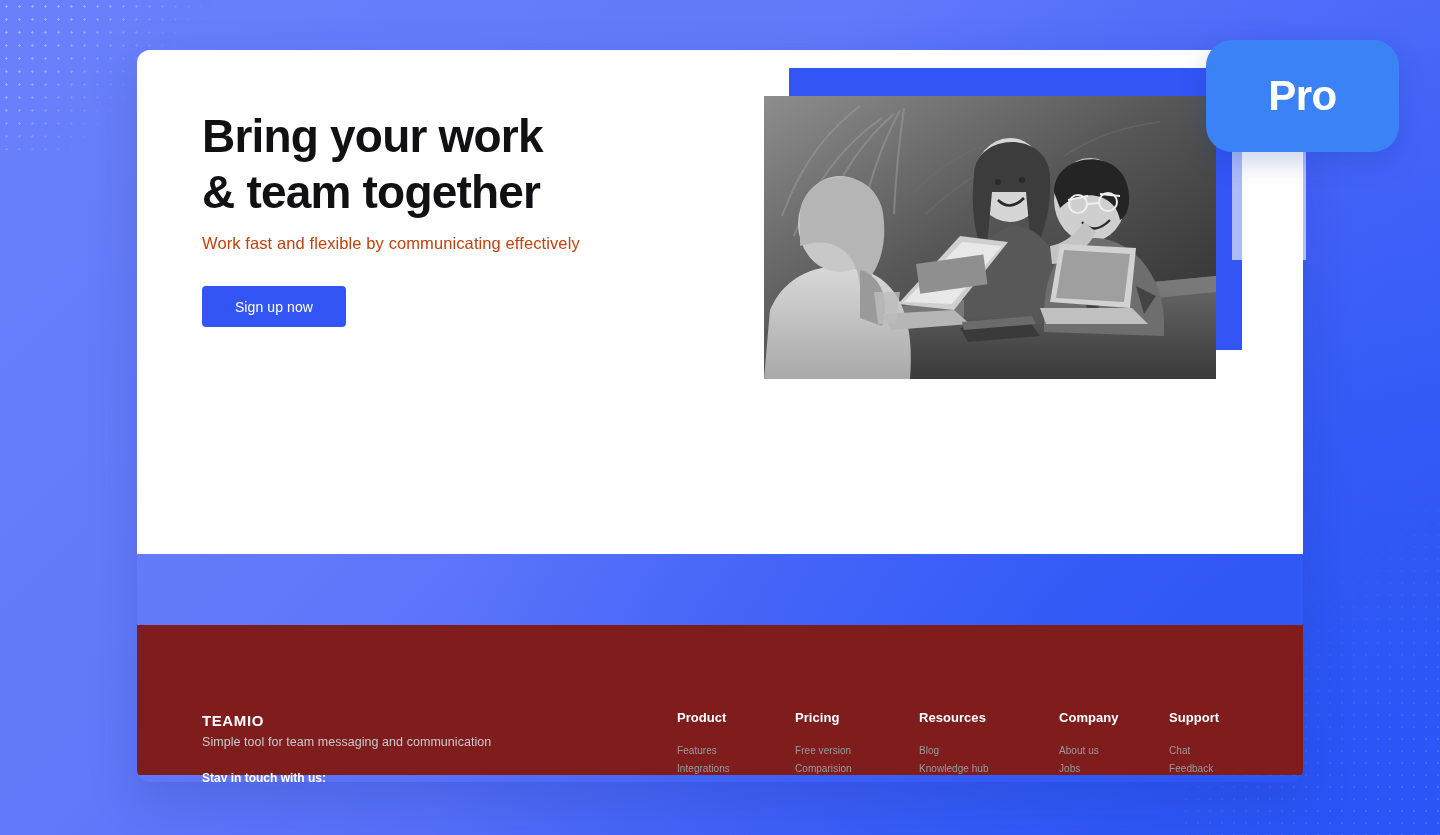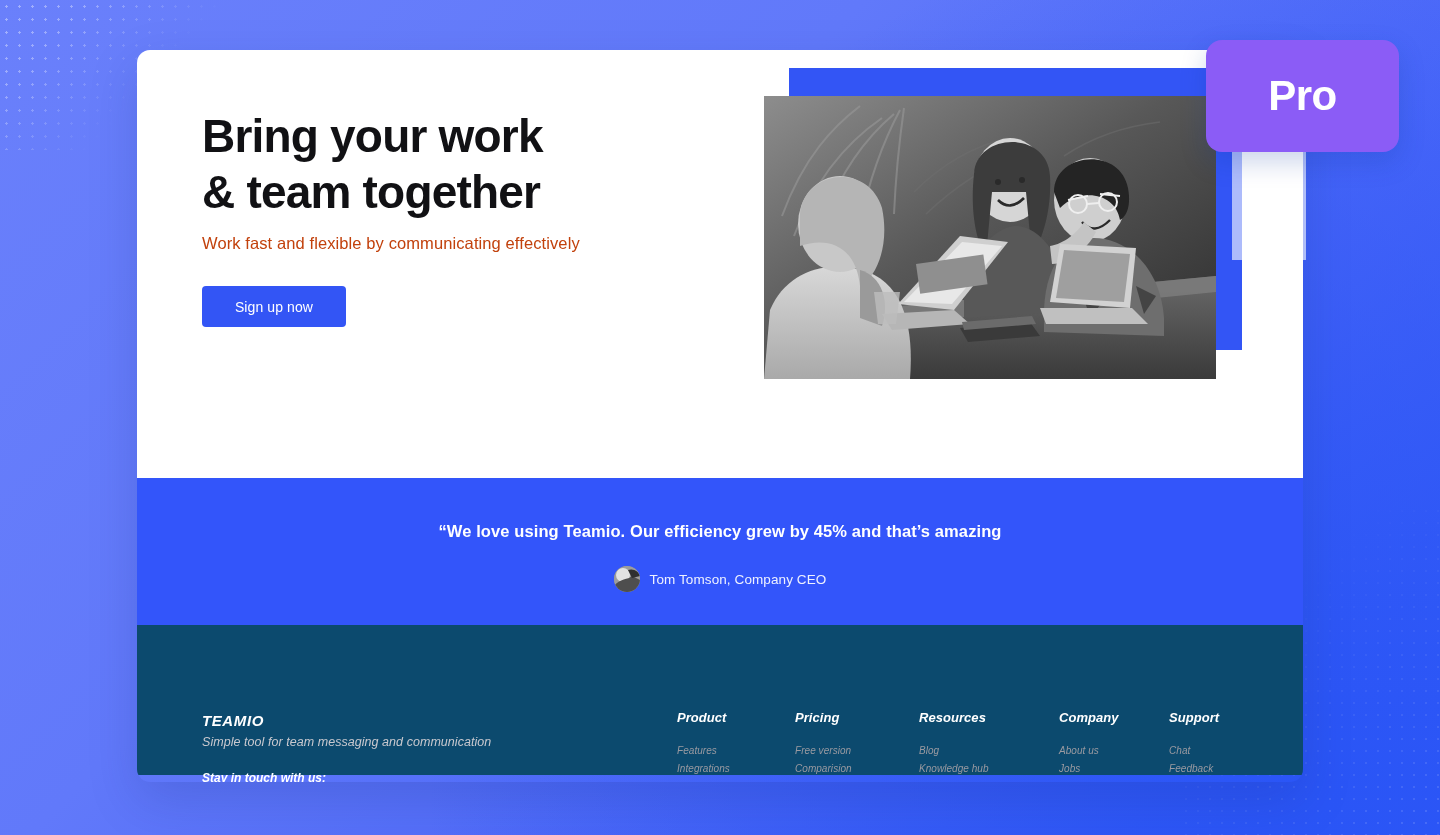--- a/index.html
+++ b/index.html
@@ -108,22 +108,22 @@
     overflow: hidden;
     background: #4a4a4a;
   }
   .hero-photo svg { display: block; }
 
   
   .pro-badge {
     position: absolute;
     left: 1206px; top: 40px;
     width: 193px; height: 112px;
-    border-radius: 16px;
-    background: #8b5cf6;
+    border-radius: 26px;
+    background: #3b82f6;
     display: flex;
     align-items: center;
     justify-content: center;
     color: #ffffff;
     font-size: 42px;
     font-weight: 700;
     letter-spacing: -0.5px;
     z-index: 6;
     box-shadow: 0 10px 26px rgba(20, 60, 160, 0.22);
   }
@@ -173,22 +173,21 @@
     color: #eef1ff;
     font-size: 13.5px;
     letter-spacing: 0.1px;
   }
 
   
   .footer {
     position: absolute;
     left: 0; top: 575px;
     width: 1166px; height: 150px;
-    background: #0c4a6e;
-    font-style: italic;
+    background: #7f1d1d;
   }
   .brand-name {
     position: absolute;
     left: 65px; top: 87px;
     margin: 0;
     color: #ffffff;
     font-size: 15px;
     font-weight: 700;
     letter-spacing: 0.6px;
   }
@@ -334,34 +333,20 @@
       </svg>
     </div>
 
     <h1 class="hero-title"><span>Bring your work</span><br><span>&amp; team together</span></h1>
 
     <p class="hero-sub">Work fast and flexible by communicating effectively</p>
 
     <button class="signup-btn">Sign up now</button>
   </section>
 
-  <section class="testimonial">
-    <p class="quote">“We love using Teamio. Our efficiency grew by 45% and that’s amazing</p>
-    <div class="attrib">
-      <span class="avatar">
-        <svg width="26" height="26" viewBox="0 0 26 26" xmlns="http://www.w3.org/2000/svg">
-          <rect width="26" height="26" fill="#9d9d9d"></rect>
-          <circle cx="9" cy="9" r="7" fill="#e2e2e2"></circle>
-          <path d="M0 20 C 6 12, 14 14, 18 10 L 26 14 L 26 26 L 0 26 Z" fill="#4e4e4e"></path>
-          <path d="M14 4 C 20 2, 25 6, 26 10 L 18 12 Z" fill="#2f2f2f"></path>
-        </svg>
-      </span>
-      <span class="attrib-name">Tom Tomson, Company CEO</span>
-    </div>
-  </section>
 
   <footer class="footer">
     <p class="brand-name">TEAMIO</p>
     <p class="brand-tag">Simple tool for team messaging and communication</p>
     <p class="stay-label">Stay in touch with us:</p>
 
     <div class="fcols">
       <div class="fcol c0">
         <p class="fcol-head">Product</p>
         <a class="fcol-link">Features</a>

